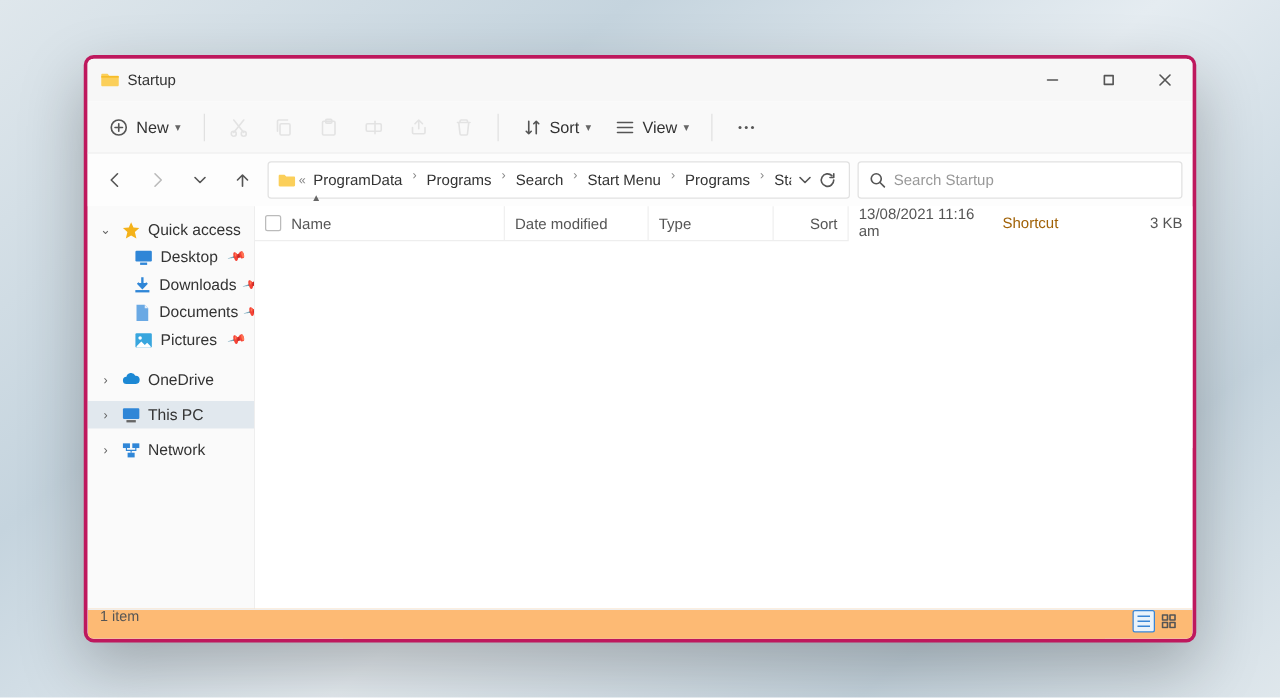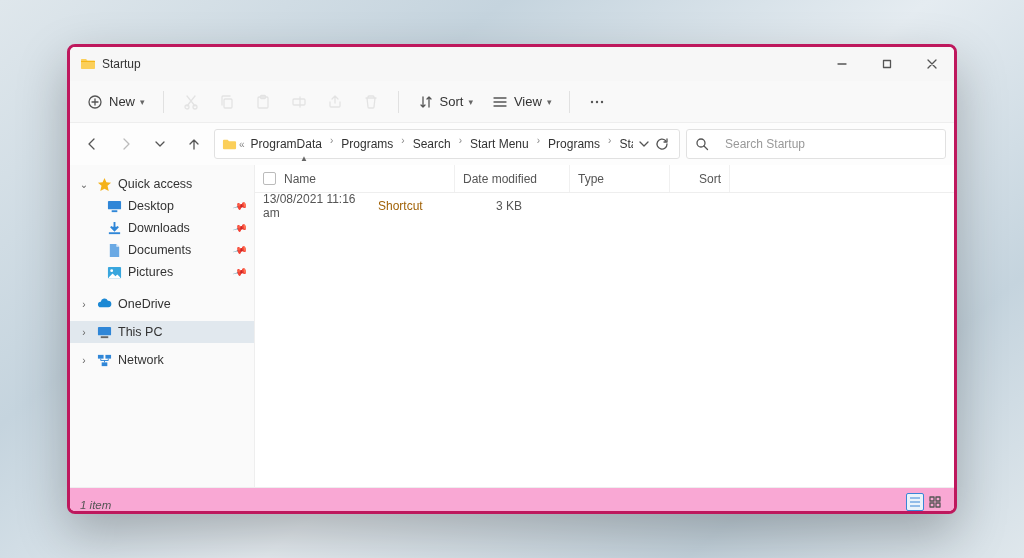--- a/index.html
+++ b/index.html
@@ -33,52 +33,52 @@
   .tb-sep { width: 1px; height: 22px; background: #e1e1e1; margin: 0 8px; }
   .chev { font-size: 9px; color: #666; }
   
   .addr-row { height: 42px; display: flex; align-items: center; padding: 6px 8px; gap: 6px; background: #fdfdfd; }
   .nav-btn { width: 28px; height: 28px; display: flex; align-items: center; justify-content: center; border-radius: 4px; color: #555; }
   .crumb-box { flex: 1; height: 30px; border: 1px solid #e1e1e1; border-radius: 3px; display: flex; align-items: center; padding: 0 4px 0 6px; font-size: 12px; color: #333; background: #fff; min-width: 0;}
   .crumb-parts { flex: 1; display: flex; align-items: flex-start; gap: 2px; overflow: hidden;}
   .crumb { padding: 2px 4px; white-space: nowrap;}
   .crumb-sep { color: #888; font-size: 10px; padding: 0 2px;}
   .crumb-right { display:flex; align-items:center; gap:6px; padding:0 6px; }
-  .search-box { width: 260px; height: 30px; border: 1px solid #e1e1e1; border-radius: 3px; display: flex; align-items: center; padding: 0 8px; gap: 16px; color: #888; font-size: 12px; background:#fff;}
+  .search-box { width: 260px; height: 30px; border: 1px solid #e1e1e1; border-radius: 3px; display: flex; align-items: center; padding: 0 8px; gap: 6px; color: #888; font-size: 12px; background:#fff;}
   .search-input { flex:1; border:none; outline:none; font-size:12px; color:#333; background:transparent;}
   .search-input::placeholder { color:#999; }
   
   .body { flex: 1; display: flex; min-height: 0; }
   .sidebar { width: 185px; border-right: 1px solid #eee; padding: 8px 0; font-size: 12.5px; background:#fafafa; overflow:auto;}
   .tree-item { display: flex; align-items: center; gap: 6px; padding: 3px 8px; color: #333; }
   .tree-item.indent { padding-left: 36px; }
   .tree-item.selected { background: #e1e8ee; }
   .tree-exp { width: 12px; text-align:center; color:#666; font-size:10px;}
   .pin { margin-left: auto; color:#888; font-size:10px; transform: rotate(30deg);}
   .ico { width:16px; height:16px; display:flex; align-items:center; justify-content:center;}
   
-  .content { flex: 1; display: flex; flex-direction: column; background:#fff;}
+  .content { flex: 1; display: flex; flex-direction: row; background:#fff;}
   .col-head { height: 28px; display:flex; align-items:center; border-bottom:1px solid #eee; font-size:12px; color:#555;}
   .col { padding: 0 8px; display:flex; align-items:center; gap:8px; height:100%; border-right:1px solid #f0f0f0;}
   .col.name { flex: 0 0 200px; }
   .col.date { flex: 0 0 115px; }
   .col.type { flex: 0 0 100px; }
   .col.size { flex: 0 0 60px; text-align:right; justify-content:flex-end;}
   .sort-indicator { position:relative; }
   .sort-indicator::after{ content:"▲"; position:absolute; top:-11px; left:45px; font-size:8px; color:#666;}
   .row { height: 26px; display:flex; align-items:center; font-size:12px; color:#333;}
   .cell { padding: 0 8px; display:flex; align-items:center; gap:8px; }
   .cell.name { flex: 0 0 200px; }
   .cell.date { flex: 0 0 115px; color:#555;}
   .cell.type { flex: 0 0 100px; color:#a16207;}
   .cell.size { flex: 0 0 60px; justify-content:flex-end; color:#555;}
   .checkbox { width:13px; height:13px; border:1px solid #bbb; border-radius:2px; background:#fff;}
   .file-icon { width:16px; height:16px; display:flex; align-items:center; justify-content:center;}
   
-  .status { height: 24px; border-top: 1px solid #eee; display:flex; align-items:flex-end; font-size:11.5px; color:#555; padding:0 10px; background:#f9a8d4;font-style:italic;}
+  .status { height: 24px; border-top: 1px solid #eee; display:flex; align-items:flex-start; font-size:11.5px; color:#555; padding:0 10px; background:#fdba74;}
   .status-spacer{flex:1;}
   .view-icons { display:flex; gap:2px; }
   .view-icon { width:18px; height:18px; display:flex; align-items:center; justify-content:center; border:1px solid transparent; border-radius:2px;}
   .view-icon.active { border-color:#3a86d6; background:#eaf3fb;}
   svg { display:block; }
   .stroke { fill:none; stroke:#555; stroke-width:1.3; stroke-linecap:round; stroke-linejoin:round;}
   .stroke-dim { fill:none; stroke:#bbb; stroke-width:1.3; stroke-linecap:round; stroke-linejoin:round;}
 </style>
 </head>
 <body>

